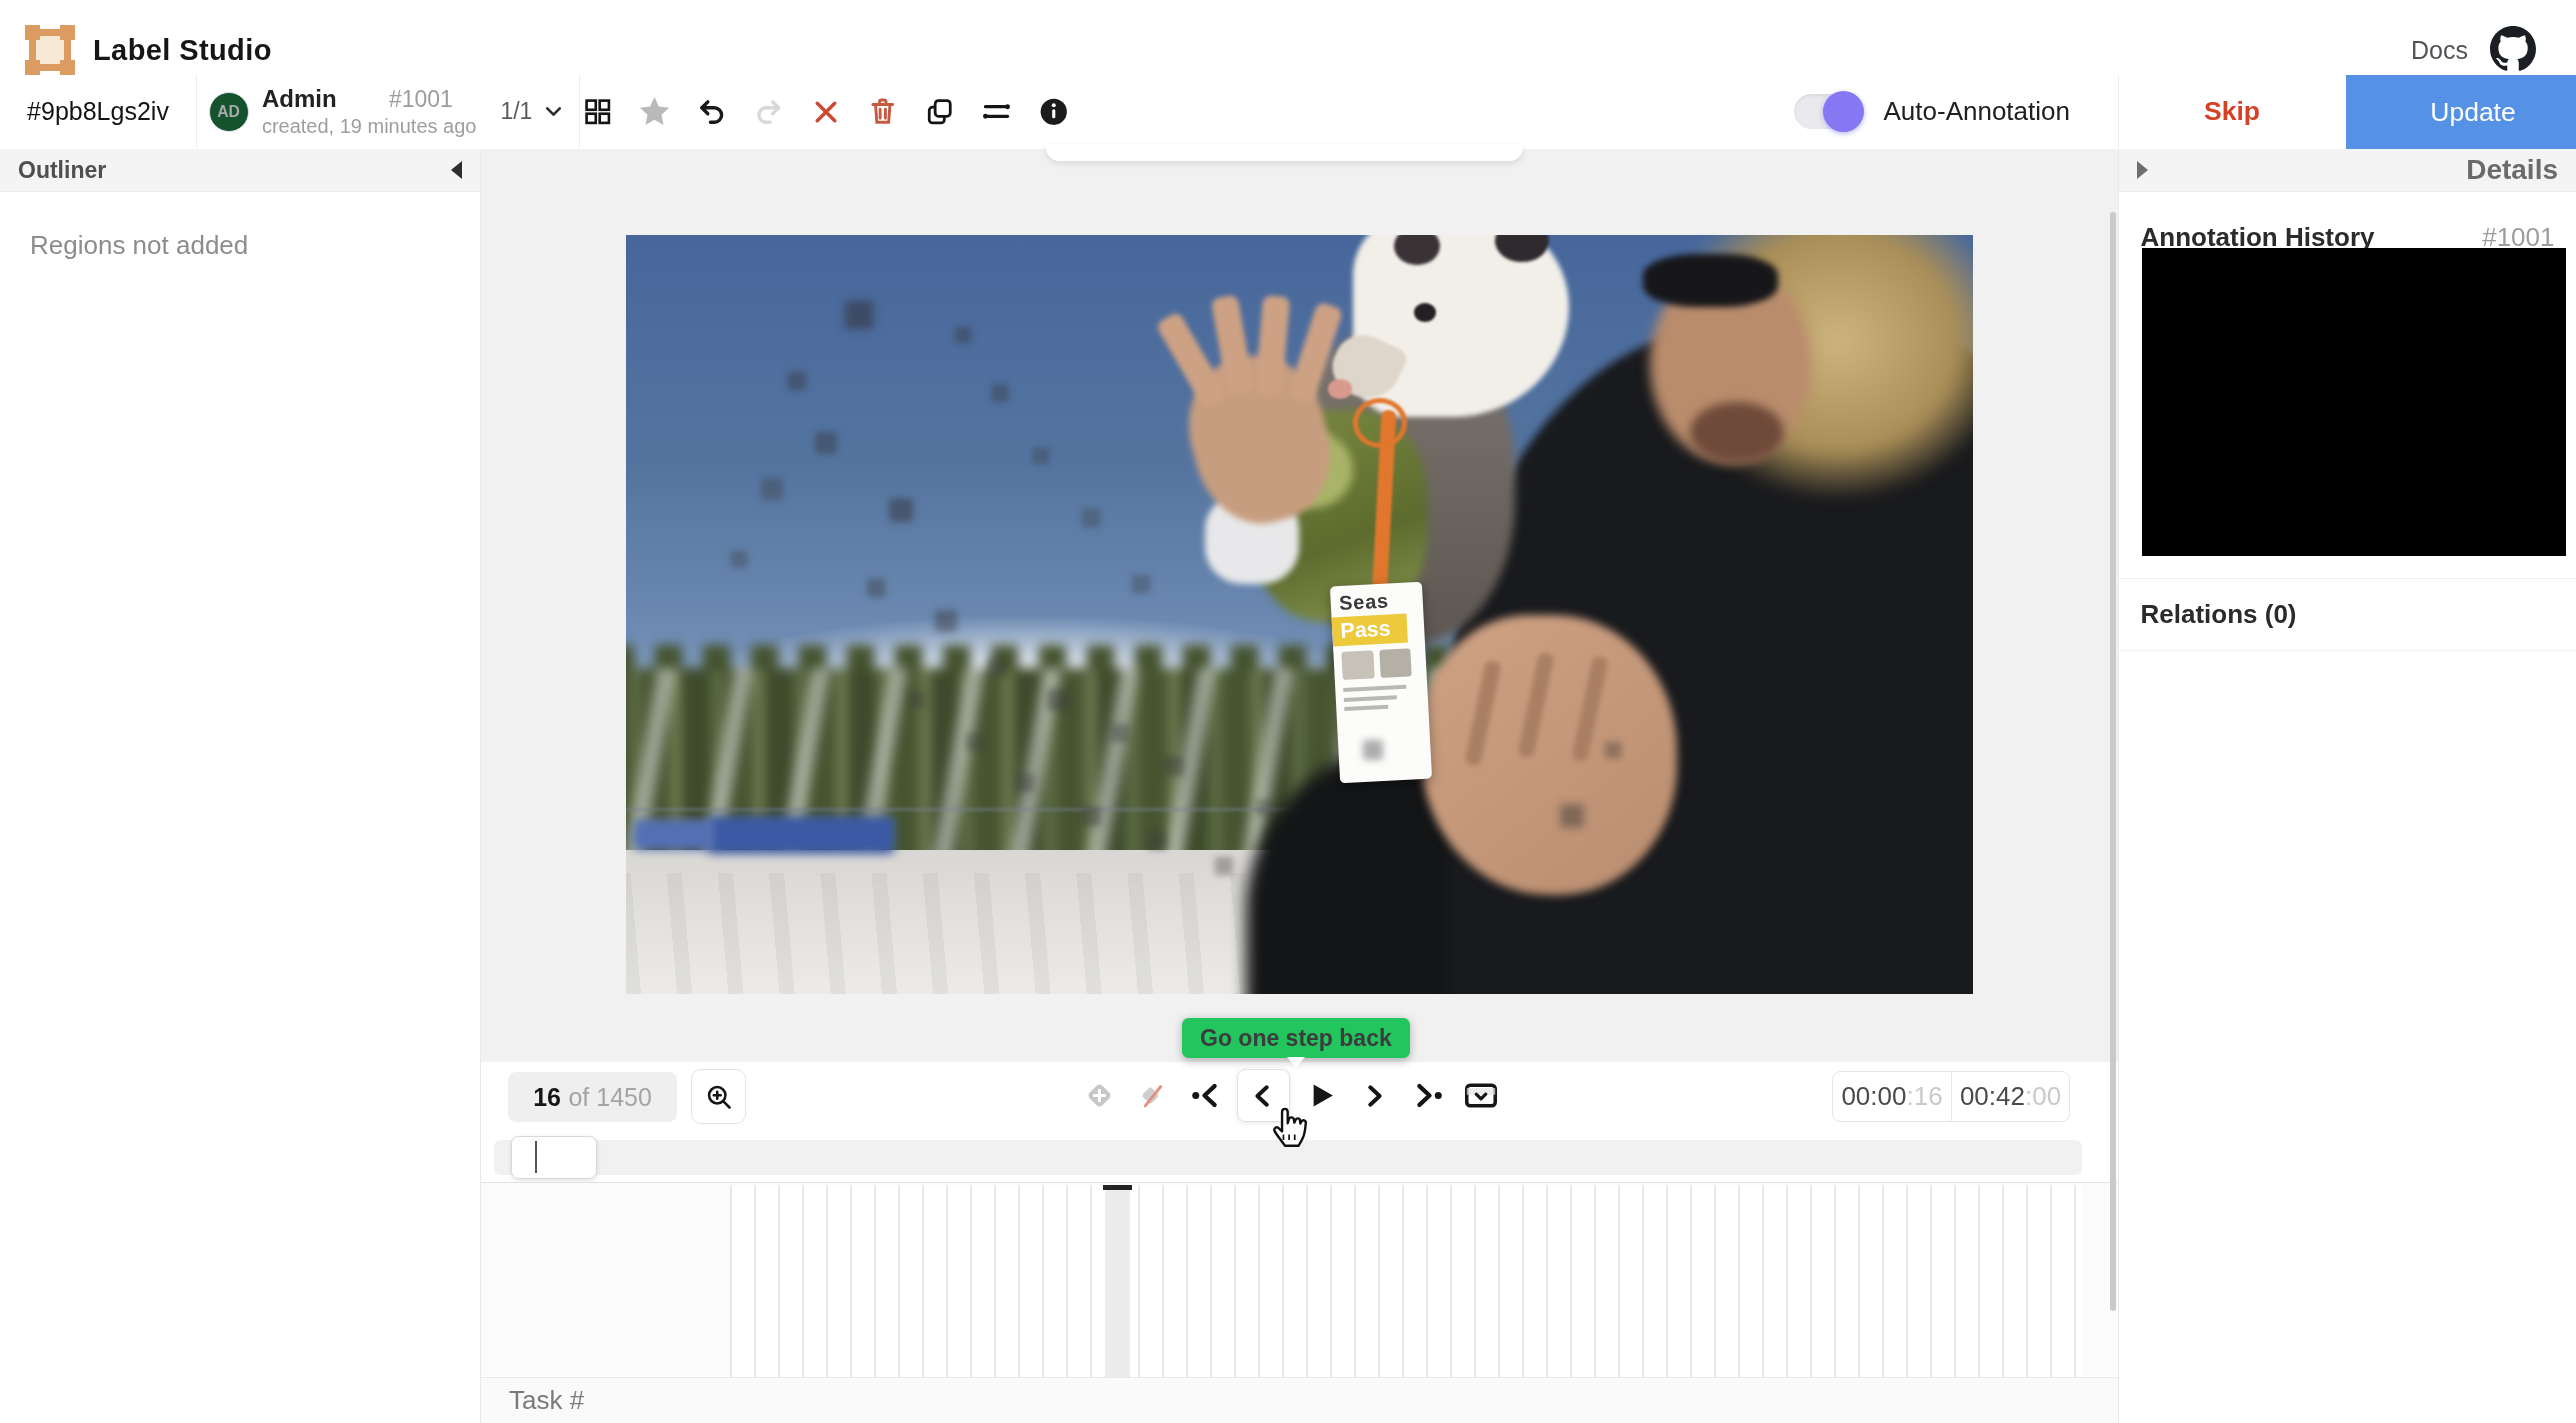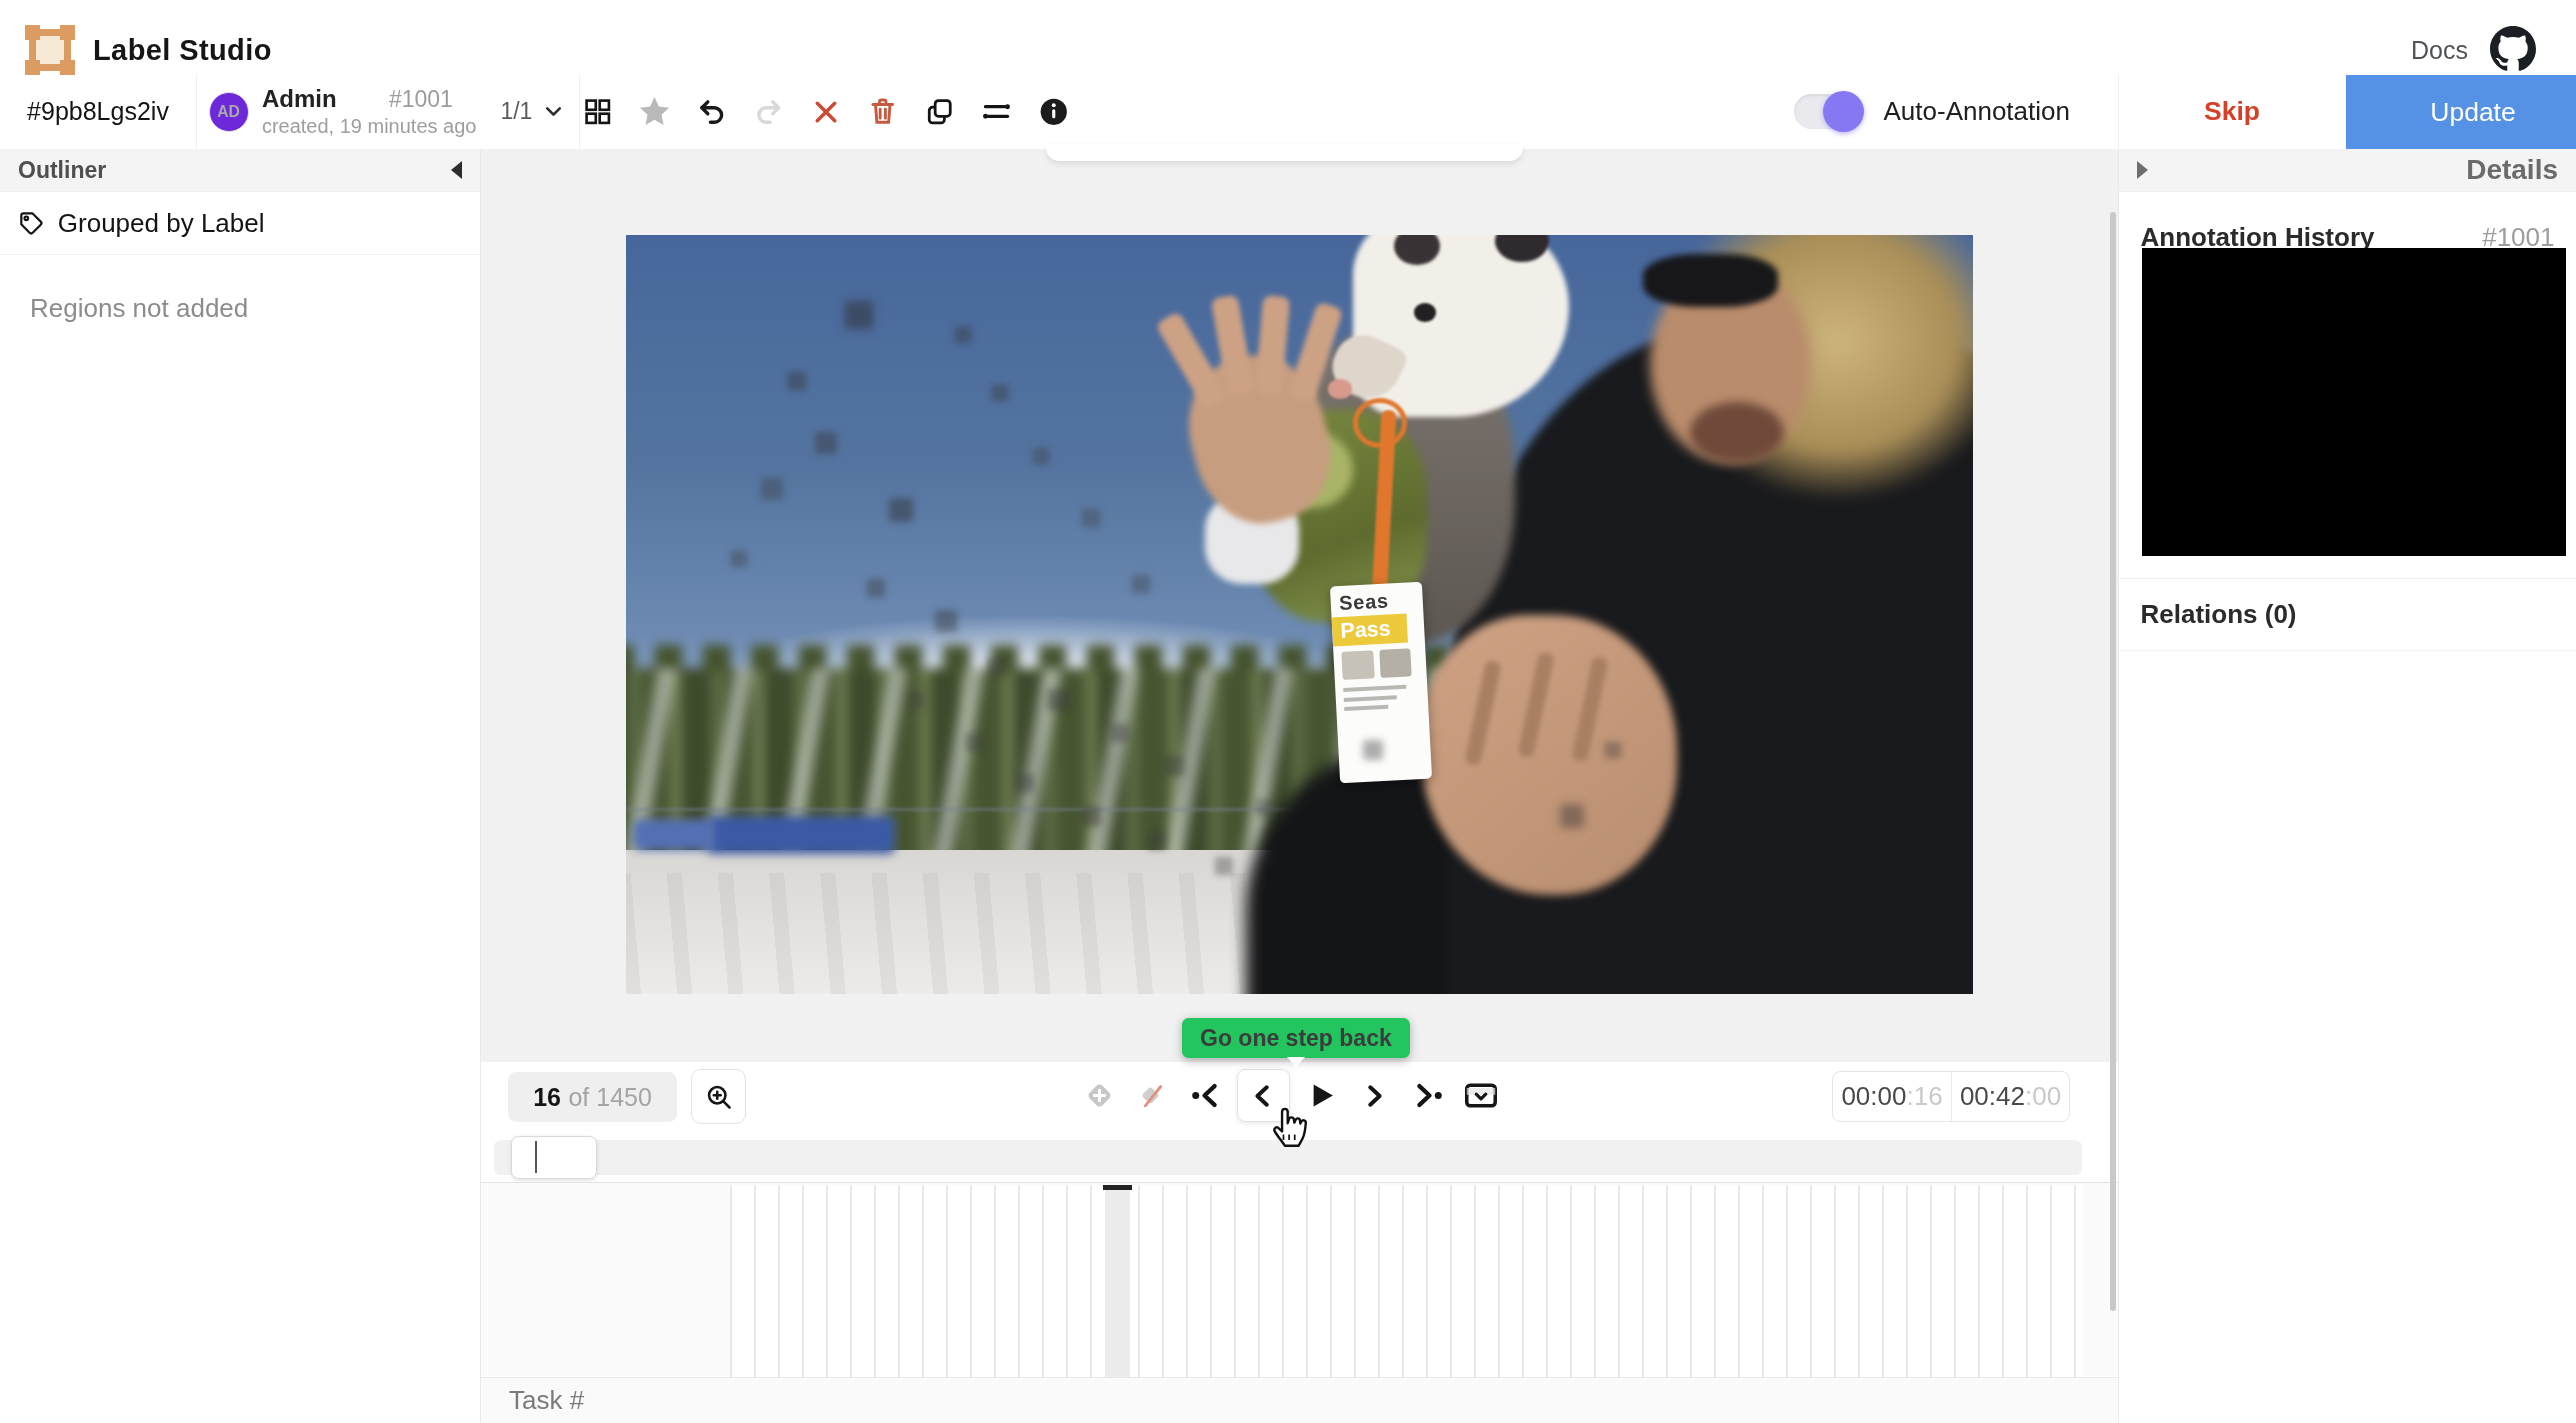--- a/index.html
+++ b/index.html
@@ -17,21 +17,21 @@
   .logo .c1{left:0;top:0} .logo .c2{right:0;top:0} .logo .c3{left:0;bottom:0} .logo .c4{right:0;bottom:0}
   .app-title { position:absolute; left:93px; top:21px; font-size:29px; font-weight:bold; color:#161616; letter-spacing:0.4px; }
   .docs { position:absolute; right:108px; top:23px; font-size:25px; color:#4f5358; cursor:pointer; }
   .gh { position:absolute; right:40px; top:13.3px; width:46px; height:46px; }
 
   
   .menubar { position:absolute; left:0; top:75px; width:2576px; height:75px; background:#fff; border-bottom:1.7px solid #e7e7e7; }
   .sec-taskid { position:absolute; left:0; top:0; width:197px; height:73px; border-right:1.7px solid #eeeeee;
     display:flex; align-items:center; justify-content:center; font-size:25px; color:#141414; }
   .sec-ann { position:absolute; left:197px; top:0; width:383px; height:73px; border-right:1.7px solid #eeeeee; display:flex; align-items:center; }
-  .avatar { width:40px; height:40px; margin-left:11.6px; border-radius:50%; background:#6d28d9; border:0.8px solid #e3e3e3;
+  .avatar { width:40px; height:40px; margin-left:11.6px; border-radius:50%; background:#14532d; border:0.8px solid #e3e3e3;
     display:flex; align-items:center; justify-content:center; font-size:15.7px; font-weight:bold; color:#a9a9a9; }
   .ann-meta { margin-left:13.3px; width:191px; }
   .ann-top { display:flex; justify-content:space-between; align-items:baseline; }
   .ann-name { font-size:24px; font-weight:600; color:#222; }
   .ann-id { font-size:23px; color:#9c9c9c; }
   .ann-created { font-size:20px; color:#9e9e9e; margin-top:2.5px; white-space:nowrap; }
   .pager-wrap { display:flex; align-items:center; margin-left:auto; margin-right:13.3px; cursor:pointer; }
   .pager { font-size:23px; color:#5b5b5b; margin-right:8.3px; }
   .sec-tools { position:absolute; left:580px; top:0; width:491px; height:73px; display:flex; align-items:center; justify-content:center; gap:21.5px; }
   .tbtn { width:46px; height:46px; display:flex; align-items:center; justify-content:center; cursor:pointer; background:transparent; border:0; }
@@ -316,31 +316,20 @@
 
     <button class="skip-btn">Skip</button>
     <button class="update-btn">Update</button>
   </div>
 
   <aside class="sidebar">
     <div class="panel-head">
       <span class="t">Outliner</span>
       <span class="tri tri-left"></span>
     </div>
-    <div class="group-row">
-      <span>
-        <svg width="26.5" height="26.5" viewBox="0 0 24 24">
-            <g fill="none" stroke="#141414" stroke-width="2">
-              <path d="M20.6 13.3l-7.3 7.3a2 2 0 0 1-2.8 0L3 13V5a2 2 0 0 1 2-2h8l7.6 7.5a2 2 0 0 1 0 2.8z"></path>
-              <circle cx="7.5" cy="7.5" r="1.6"></circle>
-            </g>
-          </svg>
-      </span>
-      <span class="t">Grouped by Label</span>
-    </div>
     <div class="empty-msg">Regions not added</div>
   </aside>
 
   <main class="main">
     <div class="stage">
       <div class="peek"></div>
 
       <div class="video">
         <div class="sky"></div>
         <div class="cloud1"></div>

